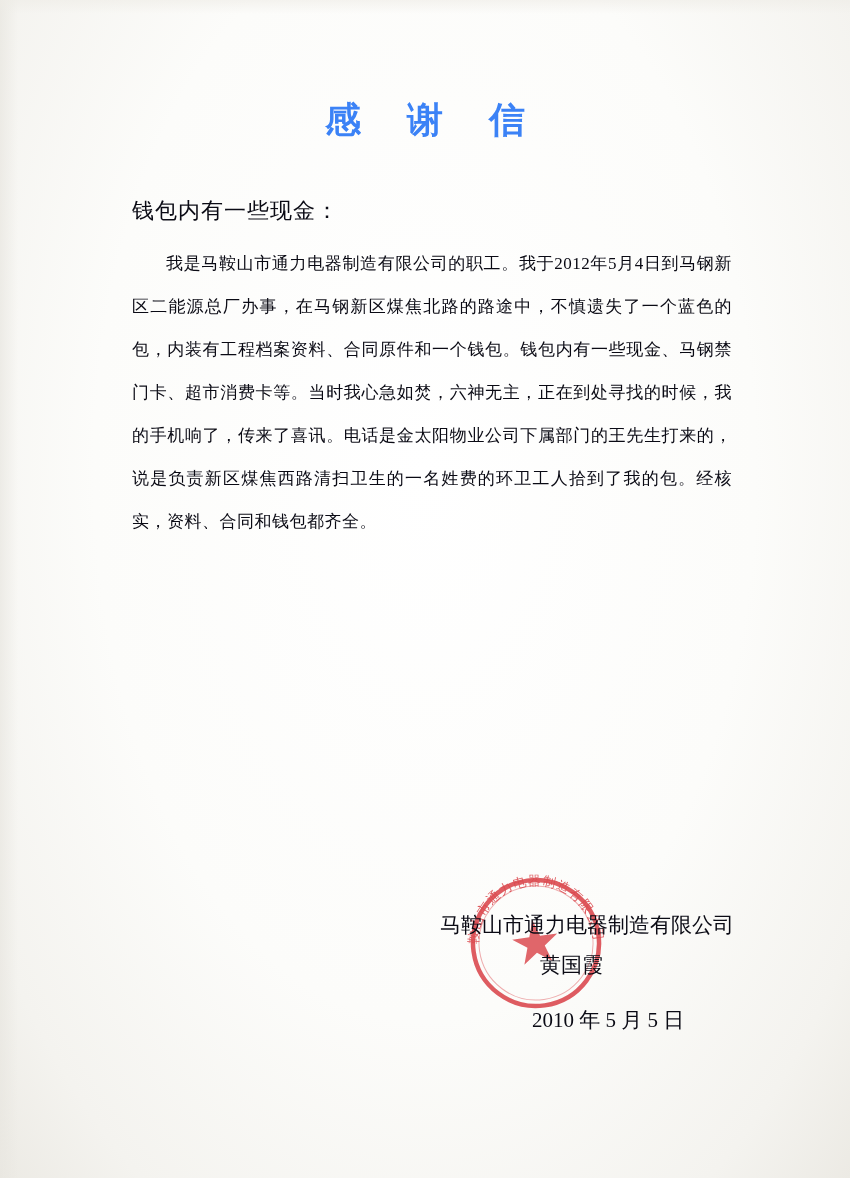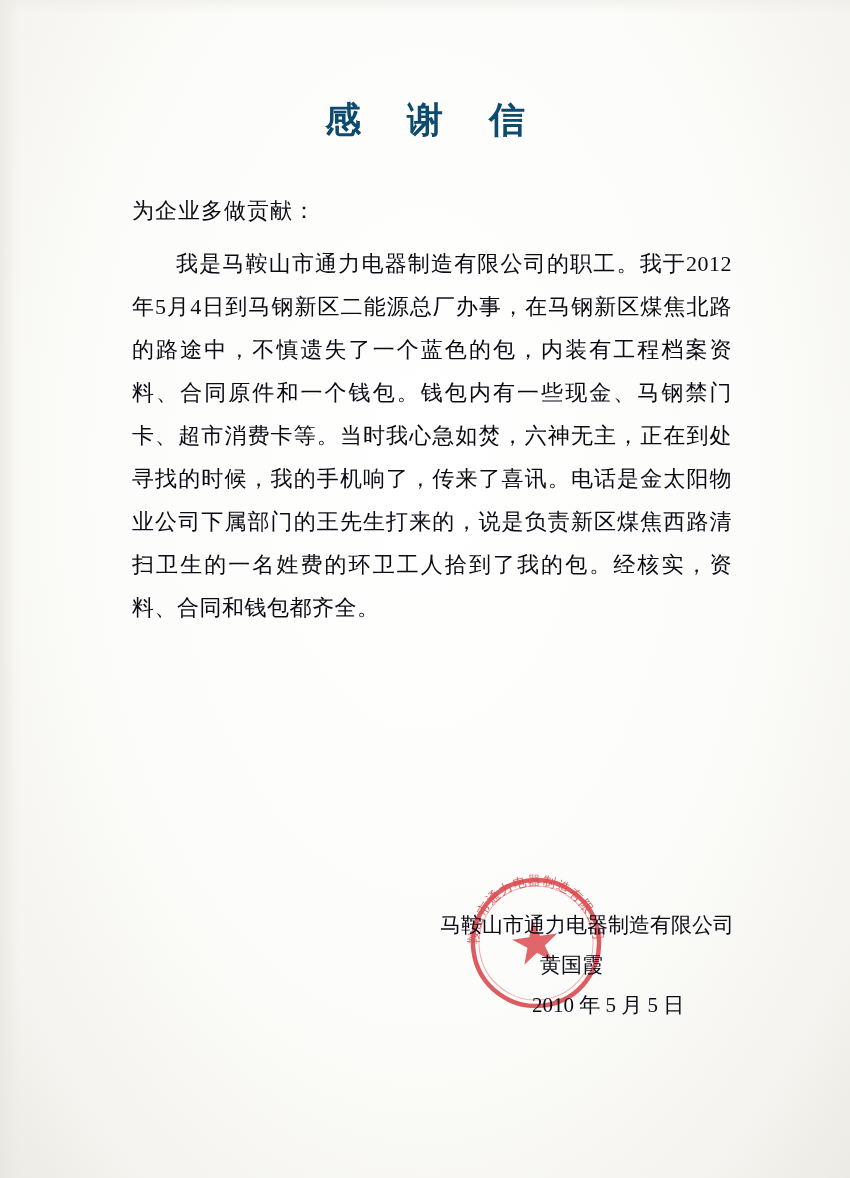--- a/index.html
+++ b/index.html
@@ -42,54 +42,54 @@
     position: absolute;
     top: 96px;
     left: 0;
     right: 0;
     text-align: center;
     font-size: 36px;
     font-weight: bold;
     letter-spacing: 18px;
     text-indent: 18px;
     font-family: "Liberation Sans", "DejaVu Sans", sans-serif;
-    color: #0c4a6e;
+    color: #3b82f6;
   }
   .salutation {
     position: absolute;
     top: 196px;
     left: 132px;
     font-size: 22px;
     letter-spacing: 1px;
   }
   .body-block {
     position: absolute;
     left: 132px;
     width: 600px;
-    font-size: 22px;
+    font-size: 17px;
     line-height: 43px;
     letter-spacing: 0.5px;
     text-align: justify;
     text-justify: inter-ideograph;
   }
   #para1 { top: 242px; }
   #para2 { top: 592px; }
   .indent { text-indent: 2em; }
 
   .sign-block {
     position: absolute;
     left: 440px;
     top: 905px;
     width: 320px;
     font-size: 21px;
     line-height: 40px;
   }
   .sign-line { white-space: nowrap; }
   .sign-name { padding-left: 100px; font-family: Liberation Serif, serif; }
-  .sign-date { padding-left: 92px; }
+  .sign-date { padding-left: 92px; margin-top: 15px; }
 
   
   .seal {
     position: absolute;
     left: 455px;
     top: 862px;
     width: 162px;
     height: 162px;
     transform: rotate(-8deg);
     opacity: .82;
@@ -108,21 +108,21 @@
 <body>
 
 <div class="paper"></div>
 <div class="scan-edge-left"></div>
 <div class="scan-edge-top"></div>
 
 <div class="content">
 
   <div class="doc-title">感 谢 信</div>
 
-  <div class="salutation">为企业多做贡献：</div>
+  <div class="salutation">钱包内有一些现金：</div>
 
   <div id="para1" class="body-block indent">我是马鞍山市通力电器制造有限公司的职工。我于2012年5月4日到马钢新区二能源总厂办事，在马钢新区煤焦北路的路途中，不慎遗失了一个蓝色的包，内装有工程档案资料、合同原件和一个钱包。钱包内有一些现金、马钢禁门卡、超市消费卡等。当时我心急如焚，六神无主，正在到处寻找的时候，我的手机响了，传来了喜讯。电话是金太阳物业公司下属部门的王先生打来的，说是负责新区煤焦西路清扫卫生的一名姓费的环卫工人拾到了我的包。经核实，资料、合同和钱包都齐全。</div>
 
 
   <div class="seal">
     <svg width="162" height="162" viewBox="0 0 162 162" xmlns="http://www.w3.org/2000/svg">
       <defs>
         <path id="sealArc" d="M 81,81 m -58,0 a 58,58 0 1,1 116,0 a 58,58 0 1,1 -116,0"></path>
       </defs>
       <circle cx="81" cy="81" r="63" fill="none" stroke="#d4242b" stroke-width="4.5" opacity="0.9"></circle>

